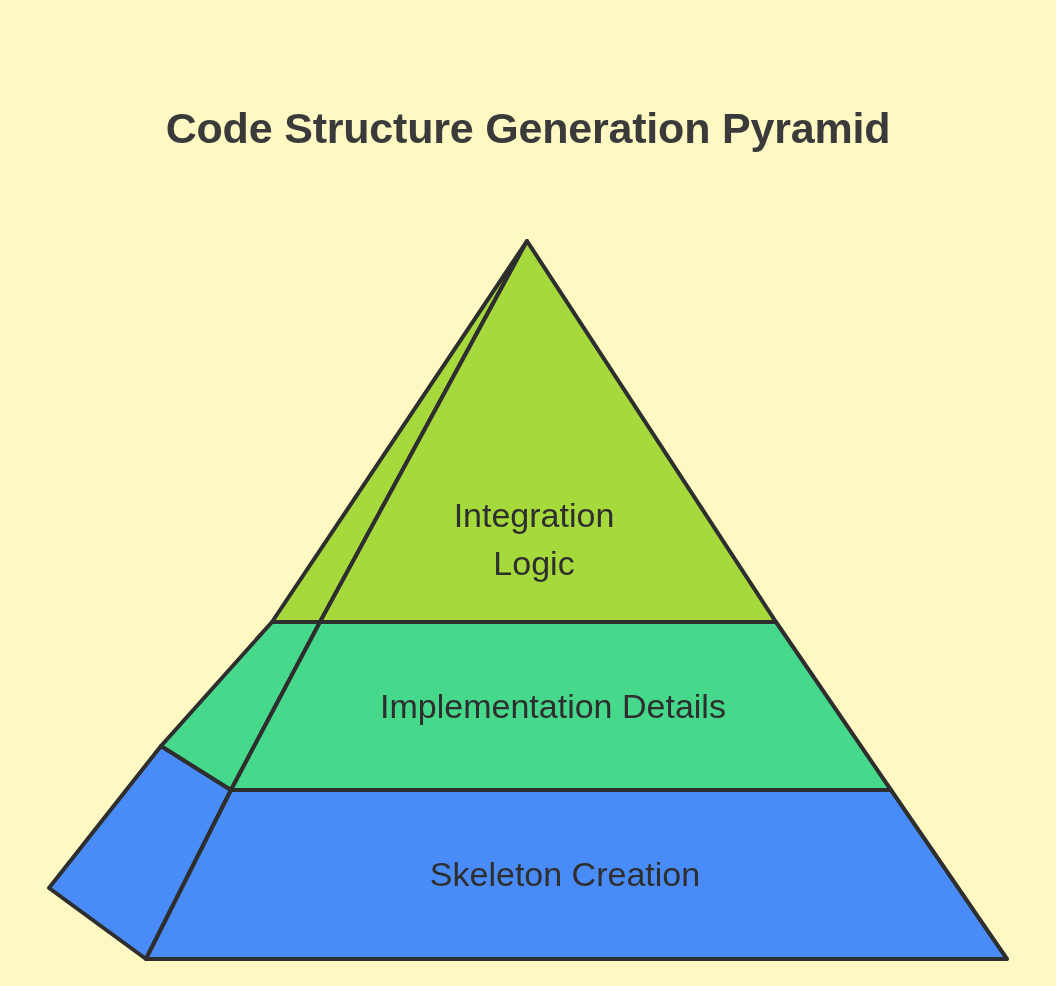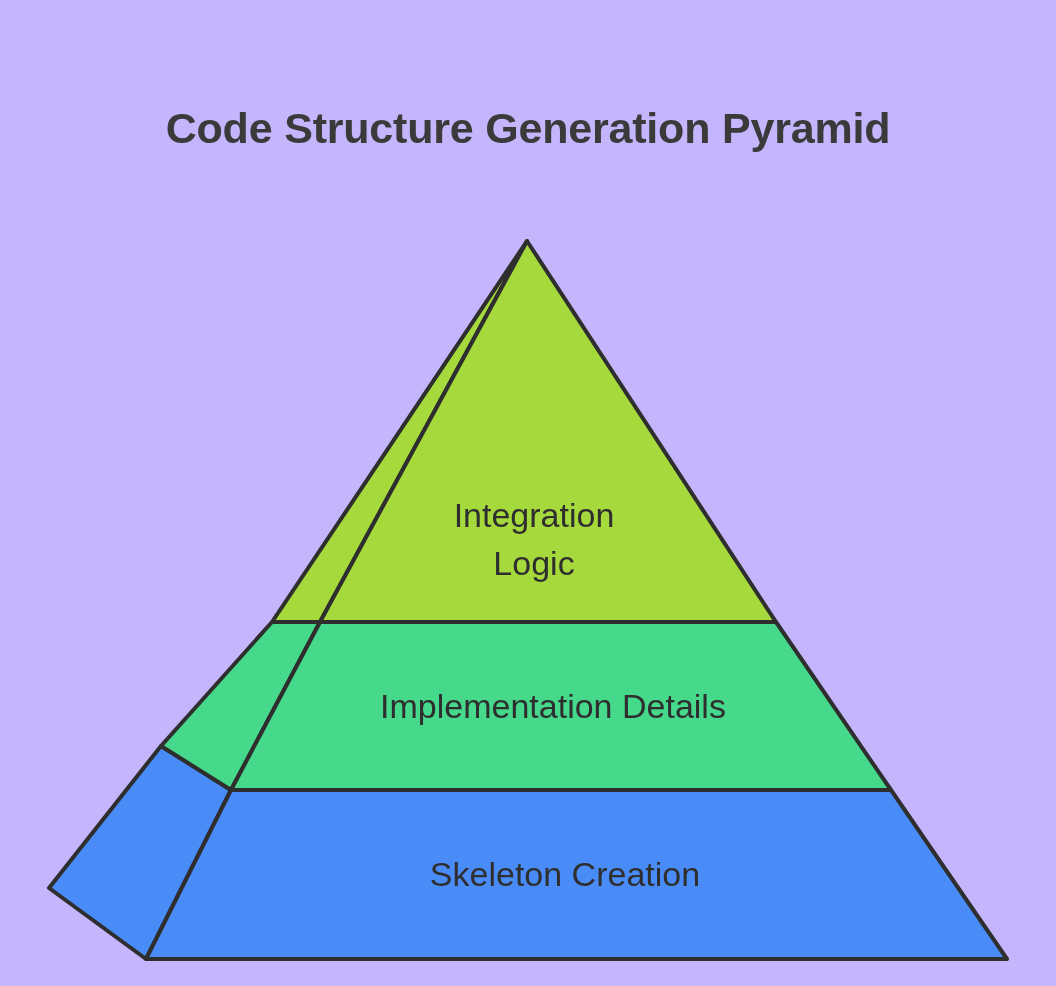--- a/index.html
+++ b/index.html
@@ -53,21 +53,21 @@
     font-size: 34px;
     font-weight: 400;
     fill: #2e2e2e;
     text-anchor: middle;
     dominant-baseline: middle;
   }
 </style>
 </head>
 <body style="background: rgb(0, 0, 0);">
 
-<div id="canvas" style="background: #c4b5fd;">
+<div id="canvas" style="background: #fef9c3;">
 
   <div id="chart-title" style="color: rgb(58, 58, 58);">Code Structure Generation Pyramid</div>
 
   <svg id="pyramid-svg" viewBox="0 0 1056 986">
 
     <g>
       <polygon class="tier-side" points="161,746 49,888 146,959 231,790" fill="#4a8cf7" stroke="#2e2e2e"></polygon>
       <polygon class="tier-face" points="231,790 891,790 1007,959 146,959" fill="#4a8cf7" stroke="#2e2e2e"></polygon>
       <text class="tier-label" x="565" y="877" fill="#2e2e2e">Skeleton Creation</text>
     </g>

